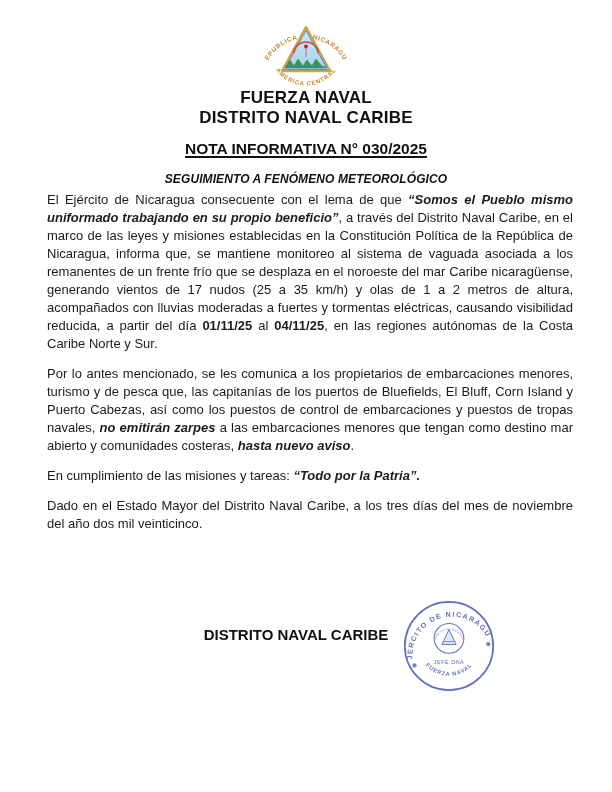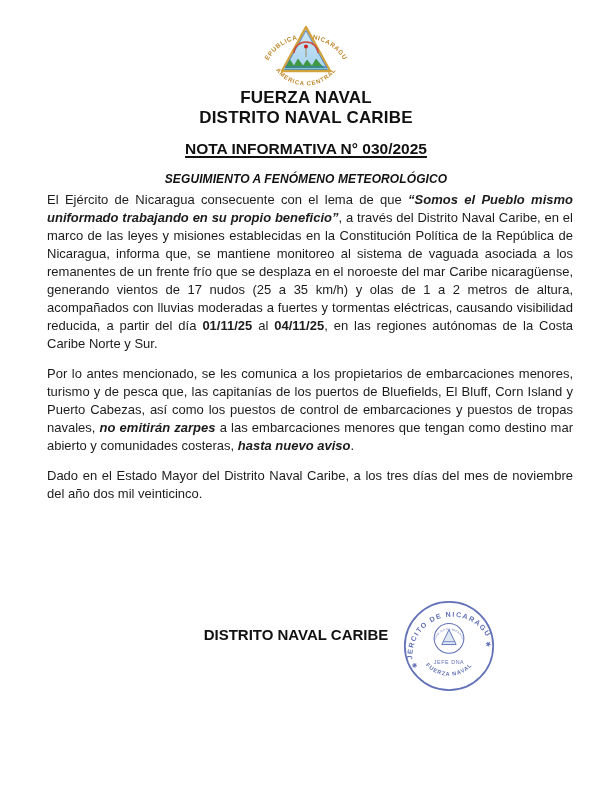--- a/index.html
+++ b/index.html
@@ -67,20 +67,21 @@
   <div class="header">
     <div class="h1">FUERZA NAVAL</div>
     <div class="h1">DISTRITO NAVAL CARIBE</div>
     <div><span class="nota">NOTA INFORMATIVA N° 030/2025</span></div>
     <div class="subject">SEGUIMIENTO A FENÓMENO METEOROLÓGICO</div>
   </div>
 
   <div class="doc-body">
       <p><span>El Ejército de Nicaragua consecuente con el lema de que </span><span class="b i">“Somos el Pueblo mismo uniformado trabajando en su propio beneficio”</span><span>, a través del Distrito Naval Caribe, en el marco de las leyes y misiones establecidas en la Constitución Política de la República de Nicaragua, informa que, se mantiene monitoreo al sistema de vaguada asociada a los remanentes de un frente frío que se desplaza en el noroeste del mar Caribe nicaragüense, generando vientos de 17 nudos  (25 a 35 km/h) y olas de 1 a 2 metros de altura, acompañados con lluvias moderadas a fuertes y tormentas eléctricas, causando visibilidad reducida, a partir del día </span><span class="b">01/11/25</span><span> al </span><span class="b">04/11/25</span><span>, en las regiones autónomas de la Costa Caribe Norte y Sur.</span></p>
       <p><span>Por lo antes mencionado, se les comunica a los propietarios de embarcaciones menores, turismo y de pesca que, las capitanías de los puertos de Bluefields, El Bluff, Corn Island y Puerto Cabezas, así como los puestos de control de embarcaciones y puestos de tropas navales, </span><span class="b i">no emitirán zarpes</span><span> a las embarcaciones menores que tengan como destino mar abierto y comunidades costeras, </span><span class="b i">hasta nuevo aviso</span><span>.</span></p>
+      <p><span>En cumplimiento de las misiones y tareas: </span><span class="b i">“Todo por la Patria”.</span></p>
       <p><span>Dado en el Estado Mayor del Distrito Naval Caribe, a los tres días del mes de noviembre del año dos mil veinticinco.</span></p>
     </div>
 
   <div class="sig-block">
     <div>DISTRITO NAVAL CARIBE</div>
   </div>
 
   <svg class="stamp" viewBox="0 0 100 100">
     <defs>
       <path id="stampTop" d="M 9,55 A 41.5,41.5 0 0 1 91,55"></path>

